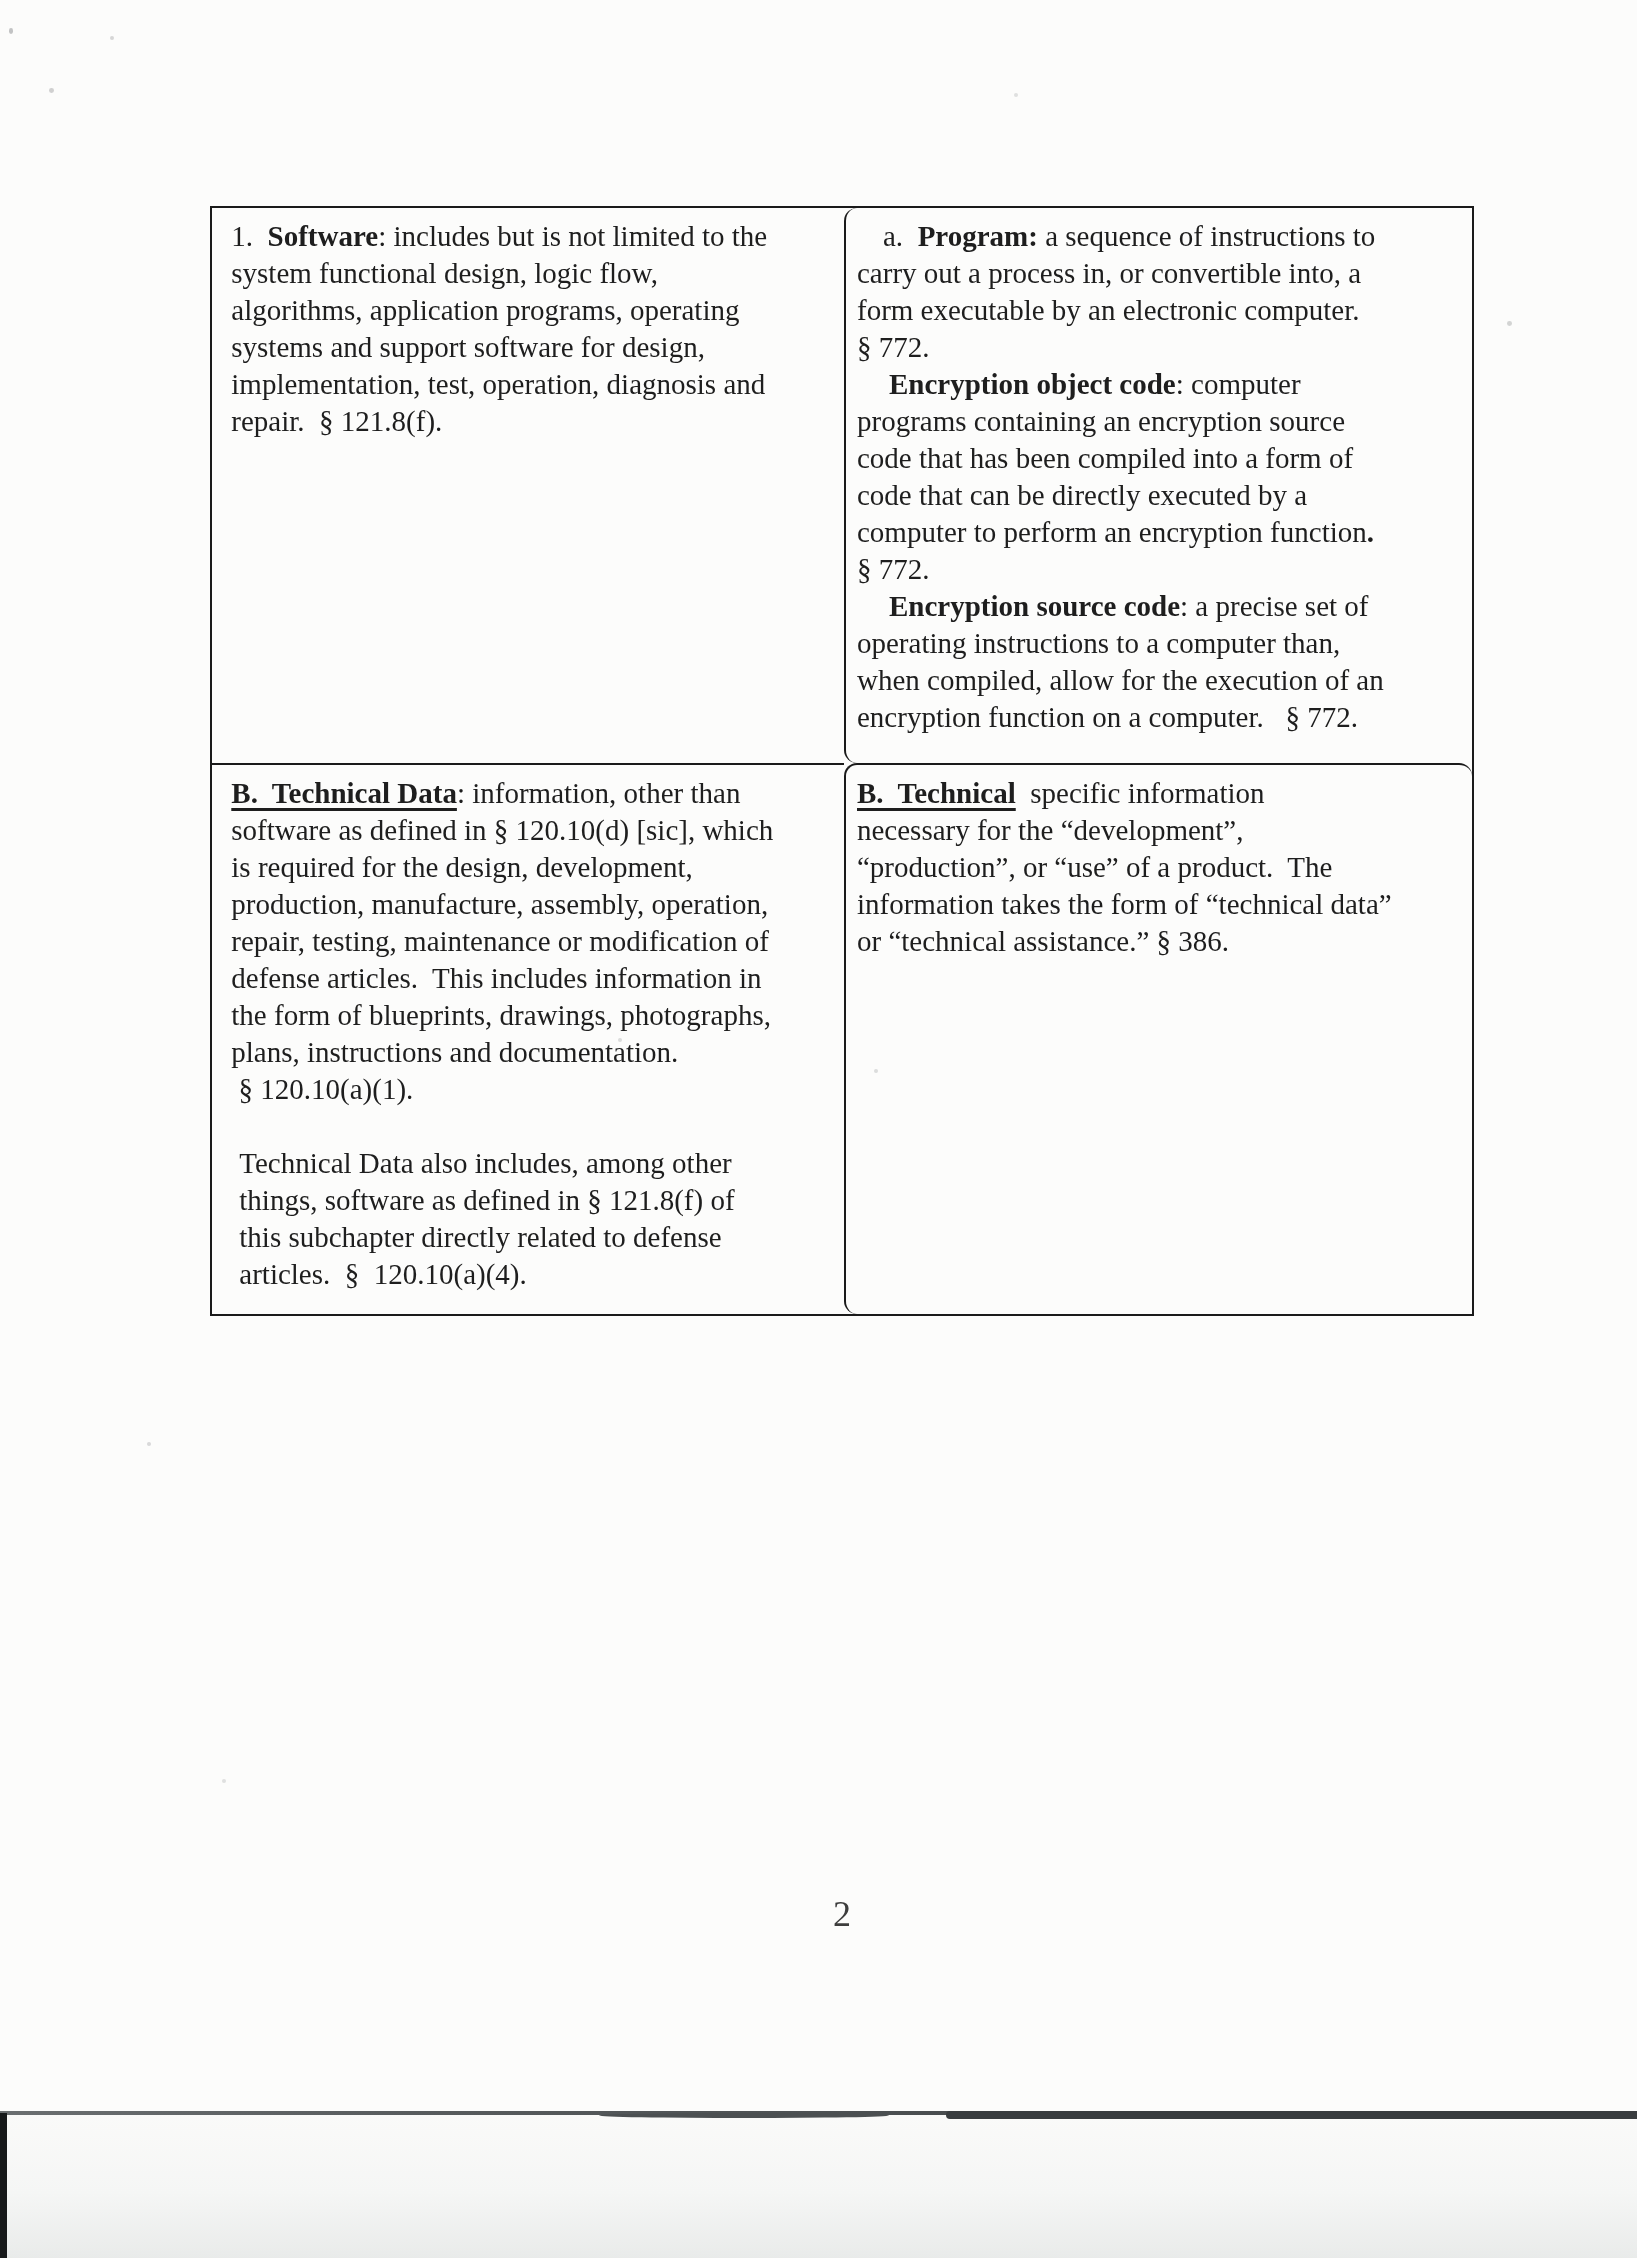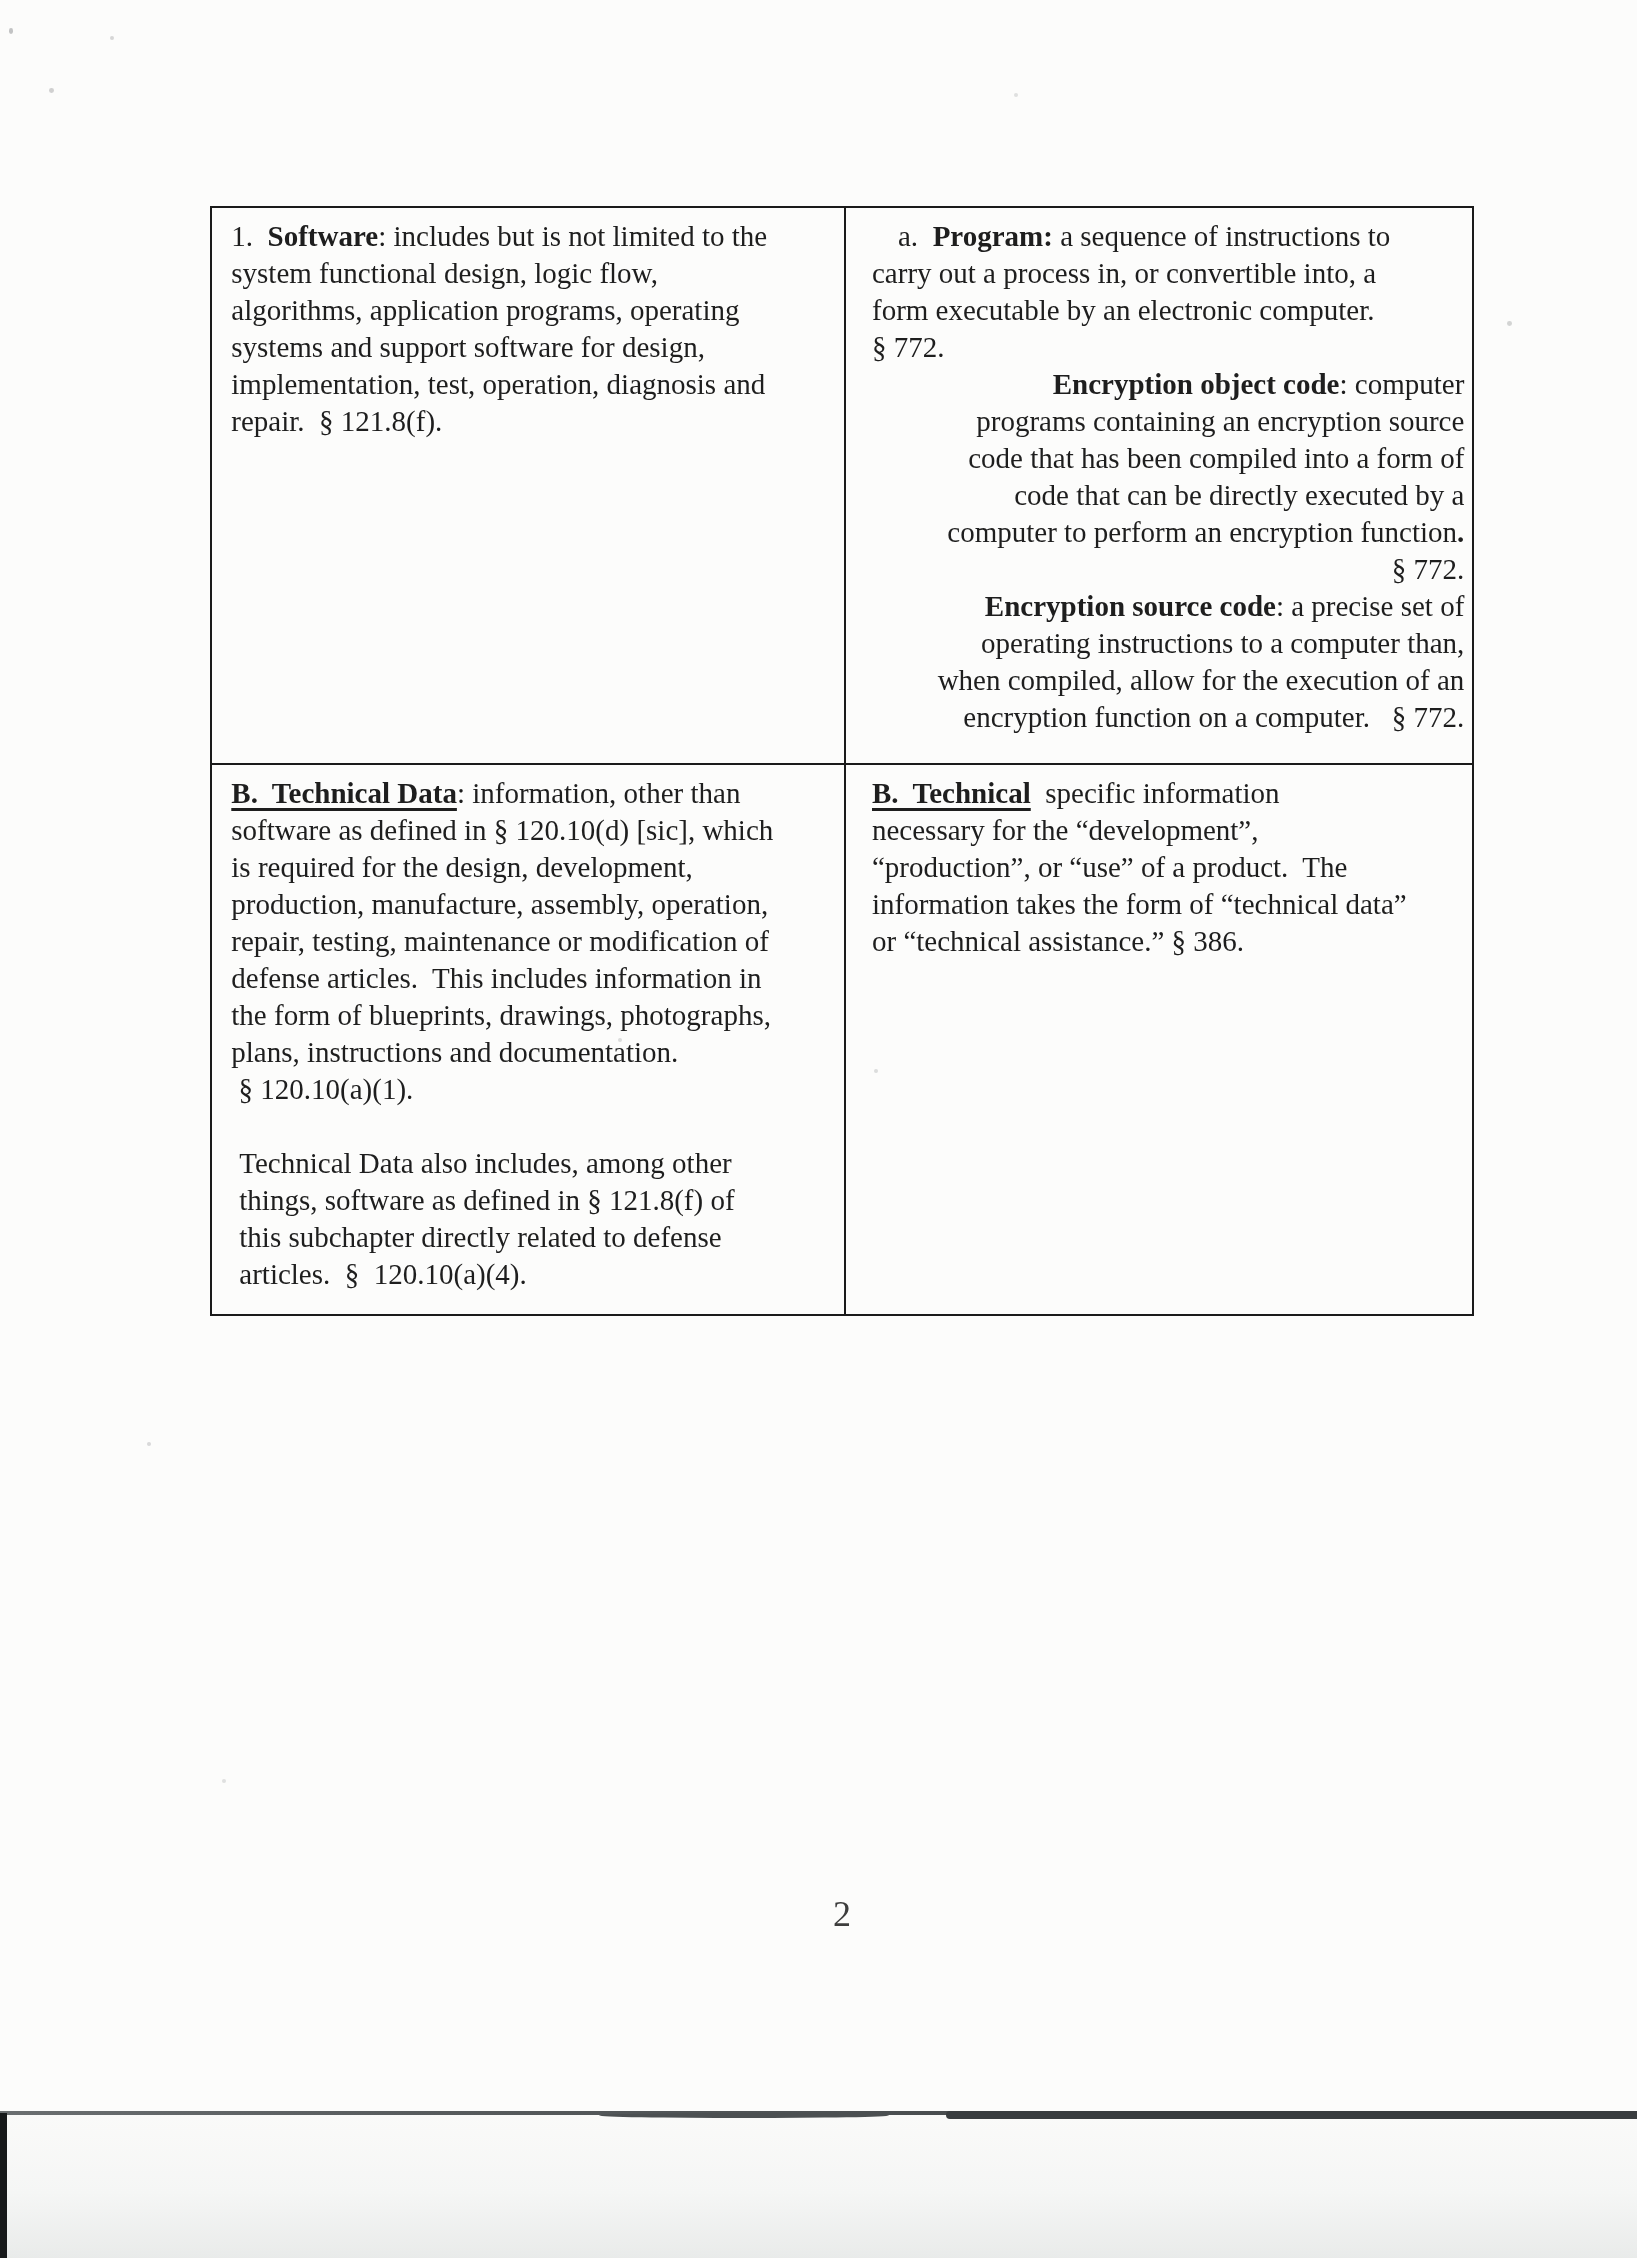--- a/index.html
+++ b/index.html
@@ -20,31 +20,31 @@
     grid-template-rows: 555px 1fr;
     border: 2.9px solid #1a1a1a;
     background: transparent;
   }
   .cell {
     font-size: 29px;
     line-height: 37px;
     padding: 9.7px 7.7px 0 19.3px;
     overflow: hidden;
   }
-  .cell.right  { border-left: 2.9px solid #1a1a1a; padding-left: 26px; }
+  .cell.right  { border-left: 2.9px solid #1a1a1a; padding-left: 11px; border-radius: 13px; }
   .cell.bottom { border-top: 2.9px solid #1a1a1a; }
   .para { white-space: pre-wrap; }
   .term { font-weight: bold; }
   .u {
     text-decoration: underline;
     text-decoration-thickness: 2.9px;
     text-underline-offset: 4.8px;
   }
   .ind1 { text-indent: 26px; }
-  .ind2 { text-indent: 32px; text-align: right; }
+  .ind2 { text-indent: 32px; }
   .gap  { margin-top: 37px; margin-left: 8px; }
   .page-number {
     position: absolute;
     left: 833px; top: 1894px;
     font-size: 36px; line-height: 41px;
     color: #3d3d3d;
   }
   .bottom-tint {
     position: absolute;
     left: 0; top: 2114px;

